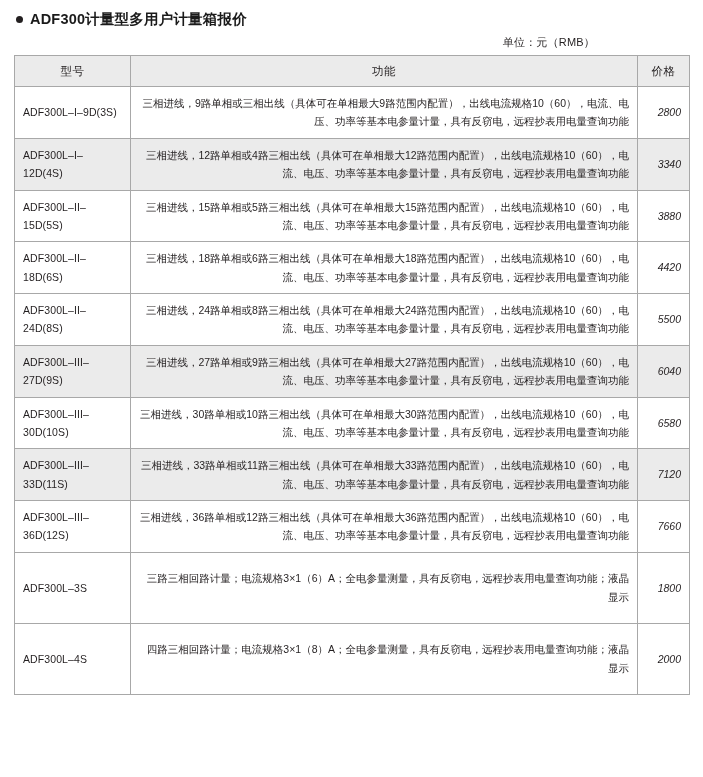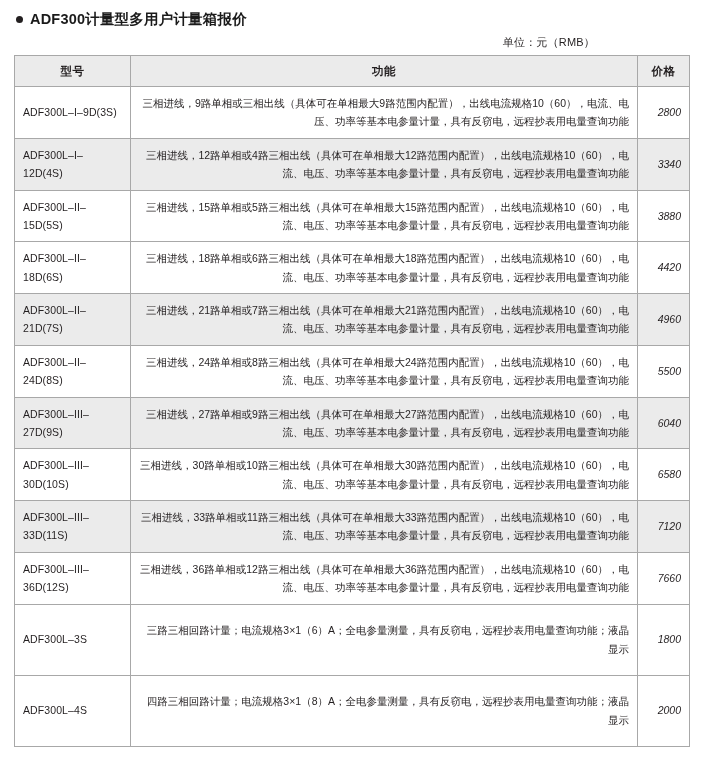--- a/index.html
+++ b/index.html
@@ -51,21 +51,21 @@
     border: 1px solid #a8a8a8;
   }
   table.price-table col.c-model { width: 116px; }
   table.price-table col.c-func { width: 507px; }
   table.price-table col.c-price { width: 52px; }
 
   table.price-table th {
     background: #ebebeb;
     border: 1px solid #a8a8a8;
     font-size: 11.5px;
-    font-weight: bold;
+    font-weight: normal;
     color: #231f20;
     text-align: center;
     height: 30px;
     padding: 0 0;
     letter-spacing: 0.5px;
   }
   table.price-table td {
     border: 1px solid #a8a8a8;
     font-size: 10.5px;
     color: #231f20;
@@ -136,25 +136,20 @@
         <tr class="plain">
           <td class="model">ADF300L–II–15D(5S)</td>
           <td class="func">三相进线，15路单相或5路三相出线（具体可在单相最大15路范围内配置），出线电流规格10（60），电流、电压、功率等基本电参量计量，具有反窃电，远程抄表用电量查询功能</td>
           <td class="price">3880</td>
         </tr>
         <tr class="plain">
           <td class="model">ADF300L–II–18D(6S)</td>
           <td class="func">三相进线，18路单相或6路三相出线（具体可在单相最大18路范围内配置），出线电流规格10（60），电流、电压、功率等基本电参量计量，具有反窃电，远程抄表用电量查询功能</td>
           <td class="price">4420</td>
         </tr>
-        <tr class="shaded">
-          <td class="model">ADF300L–II–21D(7S)</td>
-          <td class="func">三相进线，21路单相或7路三相出线（具体可在单相最大21路范围内配置），出线电流规格10（60），电流、电压、功率等基本电参量计量，具有反窃电，远程抄表用电量查询功能</td>
-          <td class="price">4960</td>
-        </tr>
         <tr class="plain">
           <td class="model">ADF300L–II–24D(8S)</td>
           <td class="func">三相进线，24路单相或8路三相出线（具体可在单相最大24路范围内配置），出线电流规格10（60），电流、电压、功率等基本电参量计量，具有反窃电，远程抄表用电量查询功能</td>
           <td class="price">5500</td>
         </tr>
         <tr class="shaded">
           <td class="model">ADF300L–III–27D(9S)</td>
           <td class="func">三相进线，27路单相或9路三相出线（具体可在单相最大27路范围内配置），出线电流规格10（60），电流、电压、功率等基本电参量计量，具有反窃电，远程抄表用电量查询功能</td>
           <td class="price">6040</td>
         </tr>

